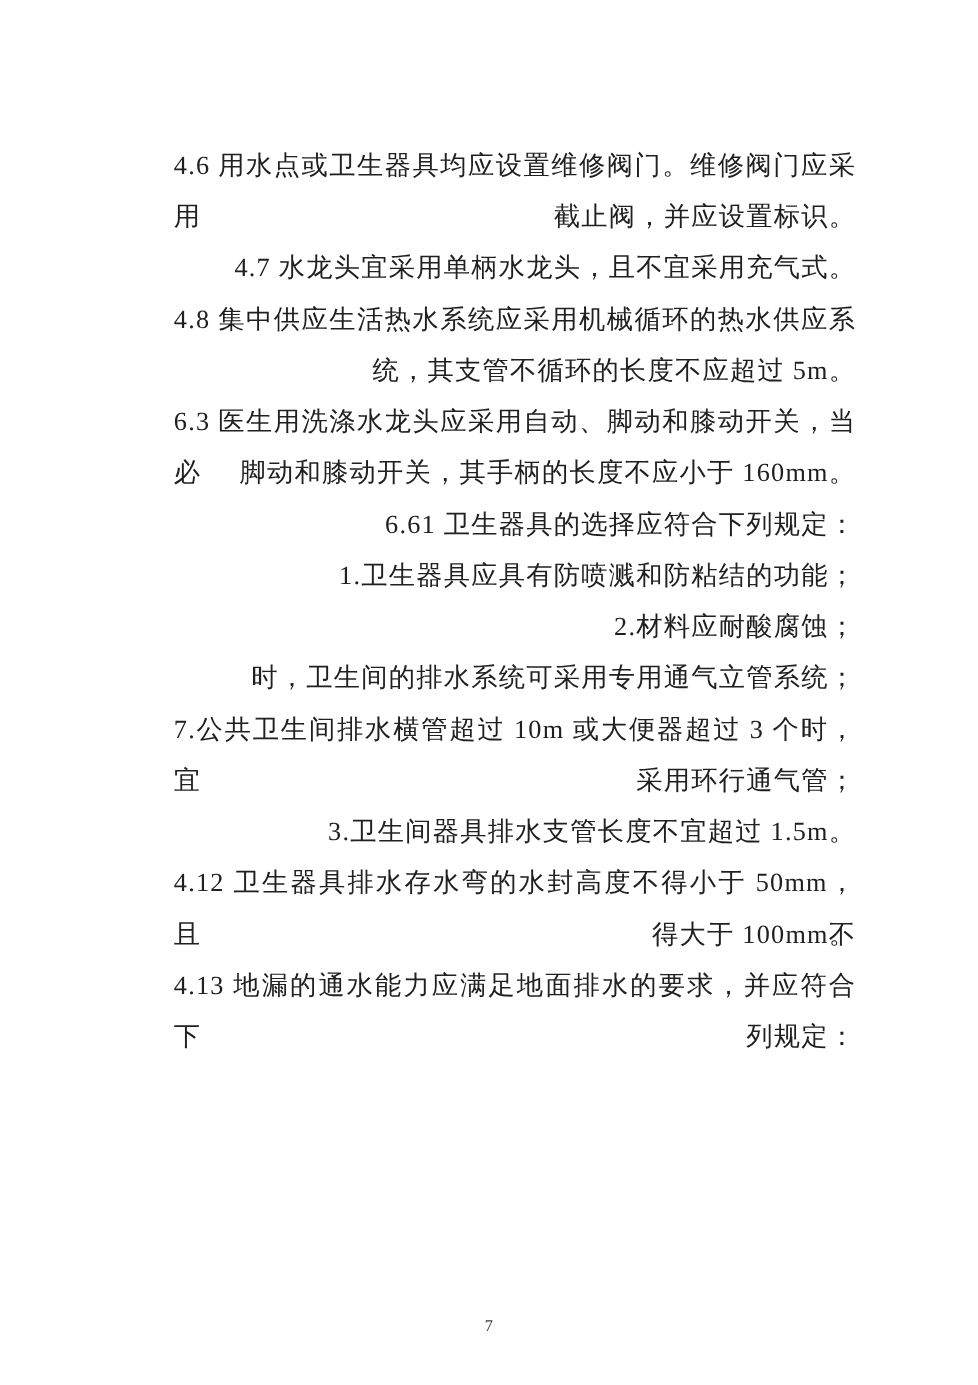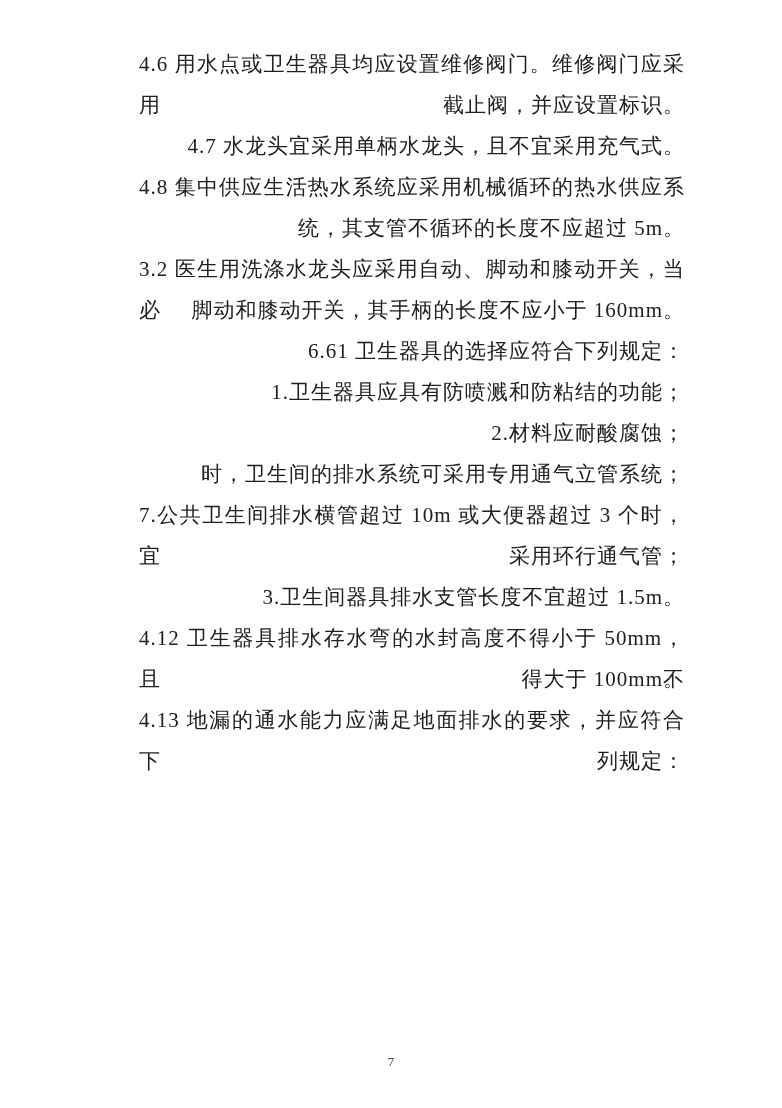--- a/index.html
+++ b/index.html
@@ -13,21 +13,21 @@
     height: 1108px;
     background: #ffffff;
     overflow: hidden;
     font-family: "Liberation Serif", "DejaVu Serif", serif;
   }
   .content {
     position: absolute;
     left: 96px;
     top: 0;
     width: 589px;
-    padding-top: 44px;
+    padding-top: 112px;
     color: #202020;
   }
   .doc-line {
     display: block;
     height: 41px;
     line-height: 41px;
     font-size: 21px;
     letter-spacing: 1px;
     text-align: right;
     white-space: pre;
@@ -56,21 +56,21 @@
 </head>
 <body>
 
 <div class="page">
   <div class="content">
     <div class="doc-line indent jfull">4.6 用水点或卫生器具均应设置维修阀门。维修阀门应采用</div>
     <div class="doc-line">截止阀，并应设置标识。</div>
     <div class="doc-line indent">4.7 水龙头宜采用单柄水龙头，且不宜采用充气式。</div>
     <div class="doc-line indent jfull">4.8 集中供应生活热水系统应采用机械循环的热水供应系</div>
     <div class="doc-line">统，其支管不循环的长度不应超过 5m。</div>
-    <div class="doc-line indent jfull">3.2 医生用洗涤水龙头应采用自动、脚动和膝动开关，当必</div>
+    <div class="doc-line indent jfull">6.3 医生用洗涤水龙头应采用自动、脚动和膝动开关，当必</div>
     <div class="doc-line">脚动和膝动开关，其手柄的长度不应小于 160mm。</div>
     <div class="doc-line indent">6.61 卫生器具的选择应符合下列规定：</div>
     <div class="doc-line indent">1.卫生器具应具有防喷溅和防粘结的功能；</div>
     <div class="doc-line indent">2.材料应耐酸腐蚀；</div>
     <div class="doc-line">时，卫生间的排水系统可采用专用通气立管系统；</div>
     <div class="doc-line indent jfull">7.公共卫生间排水横管超过 10m 或大便器超过 3 个时，宜</div>
     <div class="doc-line">采用环行通气管；</div>
     <div class="doc-line indent">3.卫生间器具排水支管长度不宜超过 1.5m。</div>
     <div class="doc-line indent jfull">4.12 卫生器具排水存水弯的水封高度不得小于 50mm，且不</div>
     <div class="doc-line">得大于 100mm。</div>

